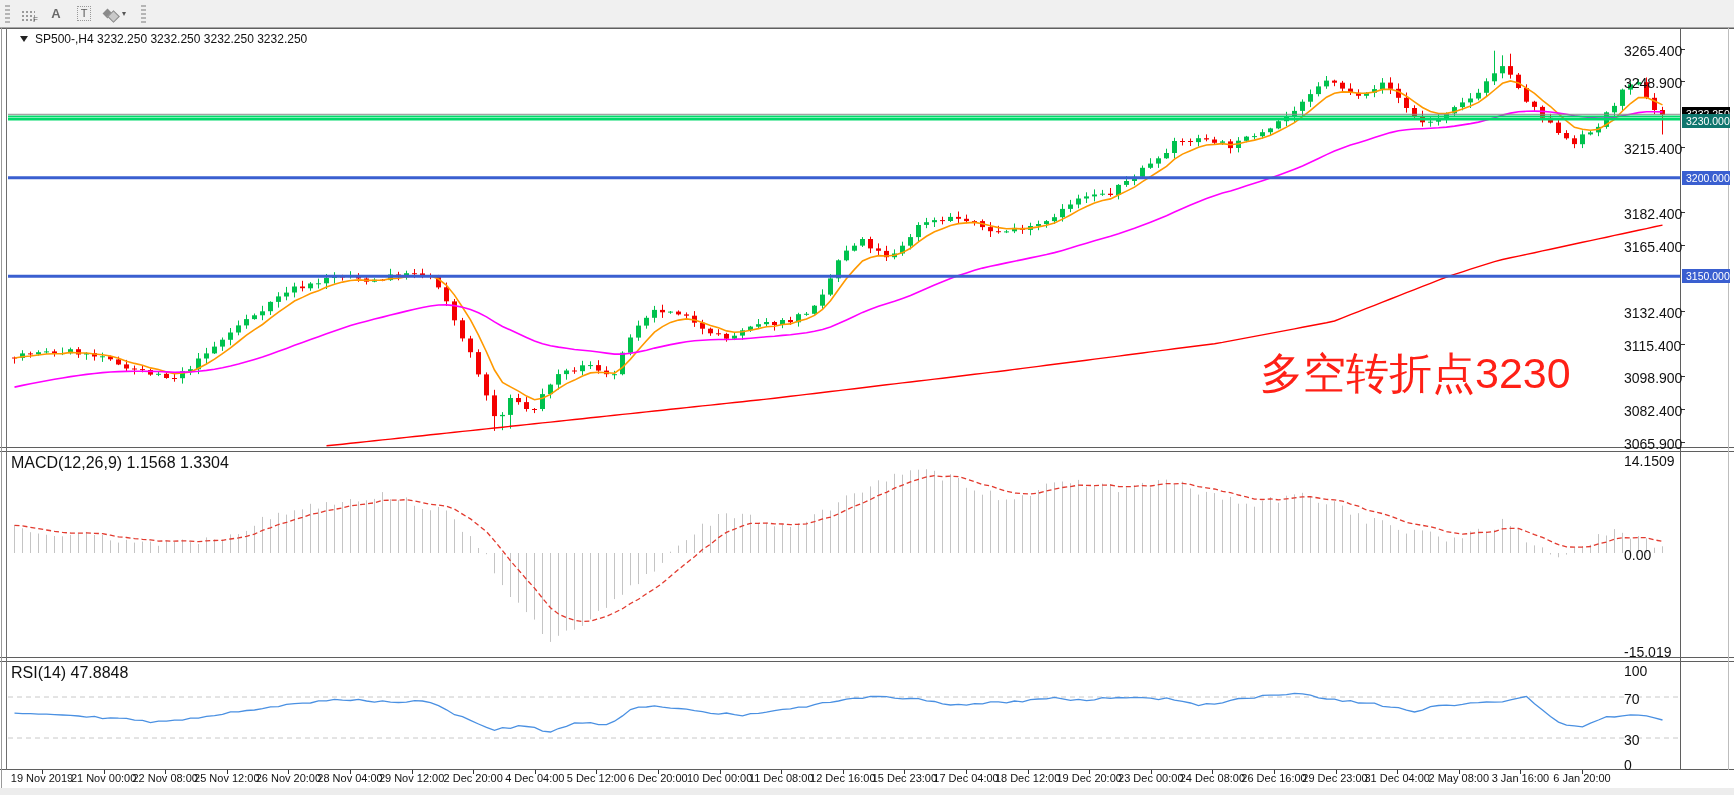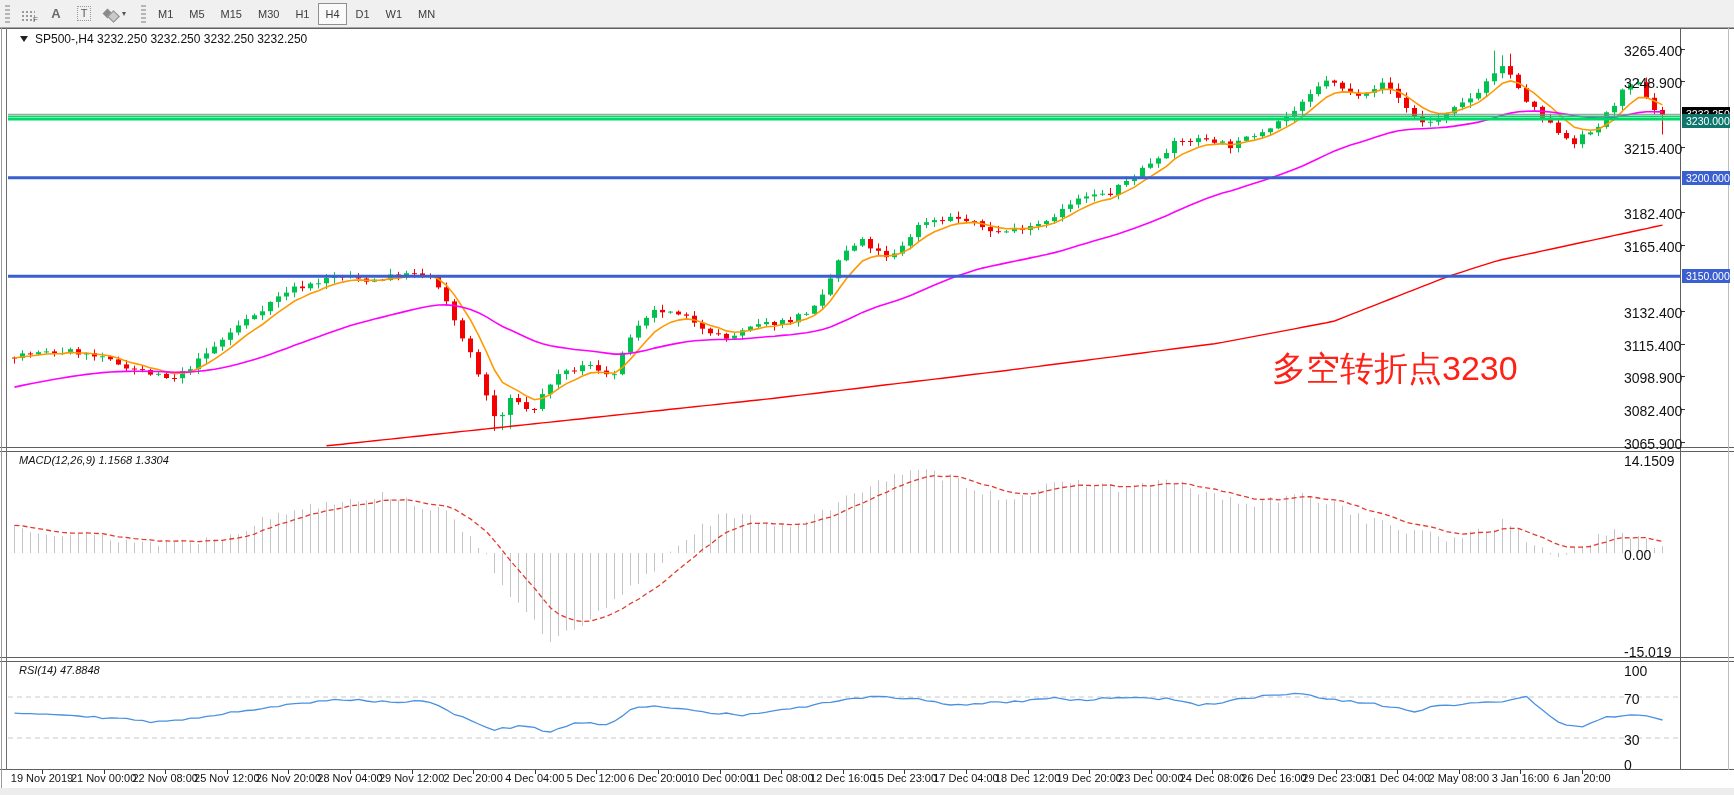--- a/index.html
+++ b/index.html
@@ -25,22 +25,22 @@
   .dia{width:7px;height:7px;transform:rotate(45deg);}
   .dia1{background:#8a8a8a;}
   .dia2{background:#c9c9c9;border:1px solid #8a8a8a;margin-left:-4px;margin-top:6px;}
   .ddarrow{font-size:8px;color:#555;margin-left:2px;}
   
   .panel-svg{position:absolute;left:8px;}
   .hborder{position:absolute;left:0;width:1734px;height:1px;background:#5f5f5f;}
   .vborder{position:absolute;width:1px;background:#5f5f5f;}
   .hdr{position:absolute;left:20px;top:32px;font-size:12px;color:#111;display:flex;align-items:center;gap:7px;}
   .tri{width:0;height:0;border-left:4px solid transparent;border-right:4px solid transparent;border-top:6px solid #222;}
-  .ind-label{position:absolute;left:19px;font-size:11px;color:#111;font-style:italic;}
-  .annotation{position:absolute;font-size:34px;line-height:1.1;white-space:nowrap;margin-left:12px;}
+  .ind-label{position:absolute;left:11px;font-size:16px;color:#111;}
+  .annotation{position:absolute;font-size:43px;line-height:1.1;white-space:nowrap;}
   
   .ax-label{position:absolute;left:1624px;font-size:14px;color:#111;white-space:nowrap;}
   .ax-dash{position:absolute;left:1681px;width:4px;height:1px;background:#333;}
   .px-box{position:absolute;left:1682px;width:48px;height:14px;font-size:10.5px;color:#fff;
           display:flex;align-items:center;padding-left:4px;box-sizing:border-box;white-space:nowrap;}
   .date-label{position:absolute;top:772px;font-size:11px;color:#111;white-space:nowrap;transform:translateX(-50%);}
   .date-tick{position:absolute;top:770px;width:1px;height:4px;background:#333;}
   .bottom-strip{position:absolute;left:0;top:788px;width:1734px;height:7px;background:#ededed;}
 </style>
 </head>
@@ -59,31 +59,20 @@
     </div>
     <div class="tb-icon" style="align-items:center;">
       <span class="tbox">T</span>
     </div>
     <div class="tb-icon styles-ico" style="align-items:center;">
       <span class="dia dia1"></span>
       <span class="dia dia2"></span>
       <span class="ddarrow">▾</span>
     </div>
     <div class="grip" style="margin-left:8px;"></div>
-    <div id="tf-group" style="display:flex;align-items:center;gap:2px;">
-        <div class="tb-btn">M1</div>
-        <div class="tb-btn">M5</div>
-        <div class="tb-btn">M15</div>
-        <div class="tb-btn">M30</div>
-        <div class="tb-btn">H1</div>
-        <div class="tb-btn active">H4</div>
-        <div class="tb-btn">D1</div>
-        <div class="tb-btn">W1</div>
-        <div class="tb-btn">MN</div>
-      </div>
   </div>
 
   <div>
 
     <svg id="main-svg" class="panel-svg" style="top:28px;" width="1672" height="420">
         <line x1="6.5" y1="328.6" x2="6.5" y2="335.6" stroke="#f40000" stroke-width="1"></line>
         <rect x="4" y="329.5" width="5" height="1.0" fill="#f40000"></rect>
         <line x1="14.5" y1="322.2" x2="14.5" y2="332.7" stroke="#00c24e" stroke-width="1"></line>
         <rect x="12" y="325.4" width="5" height="4.6" fill="#00c24e"></rect>
         <line x1="22.5" y1="323.6" x2="22.5" y2="329.7" stroke="#f40000" stroke-width="1"></line>

